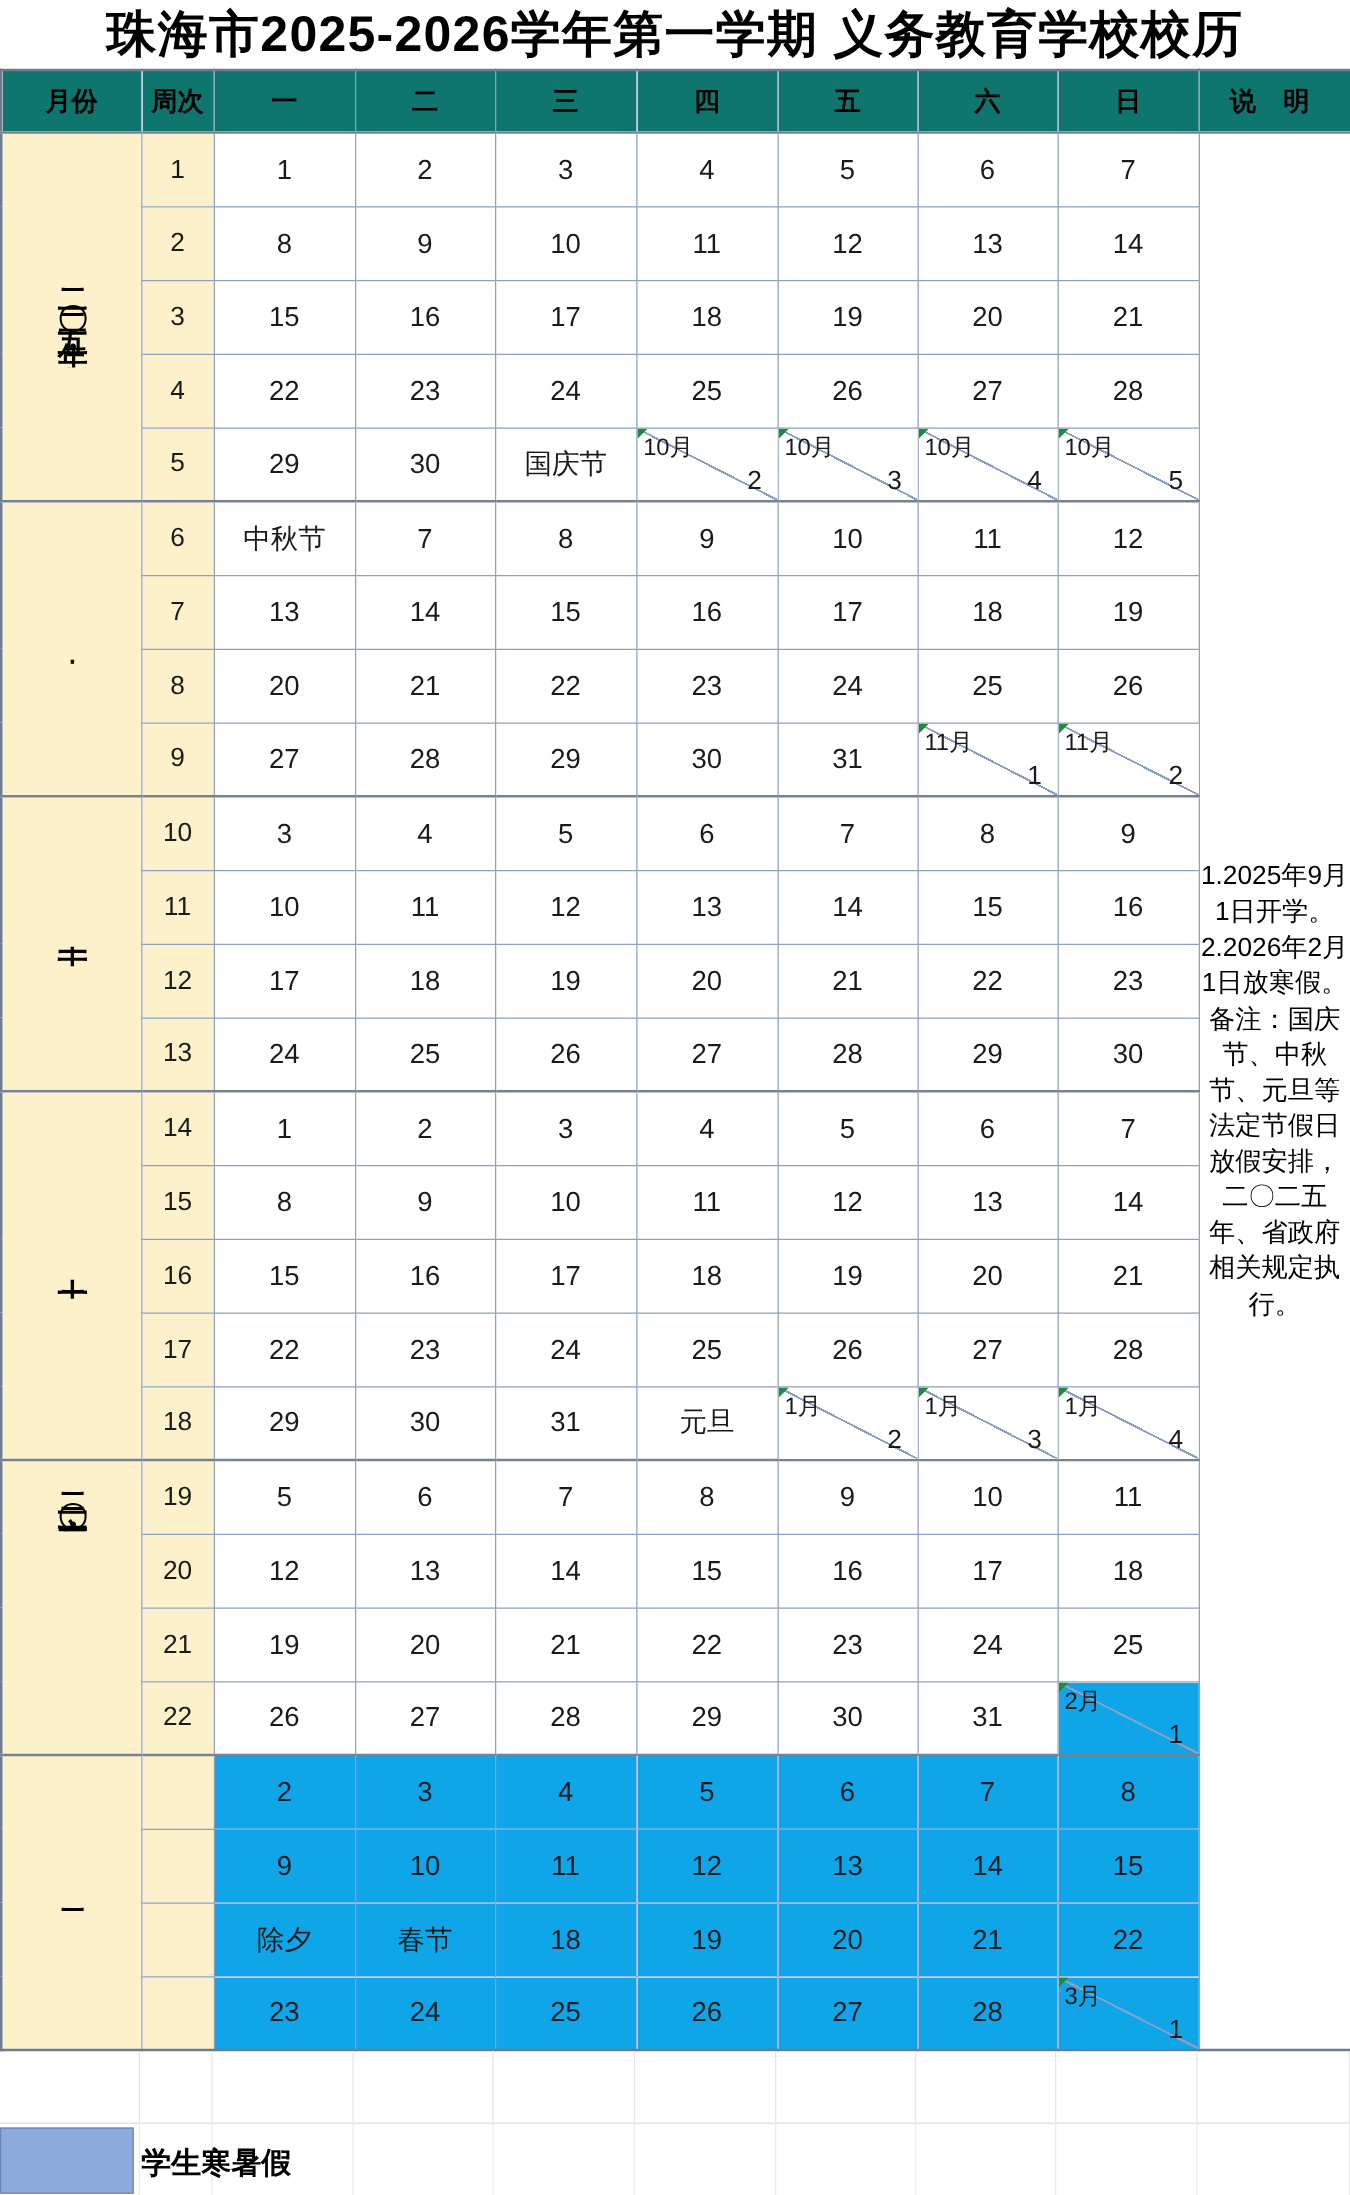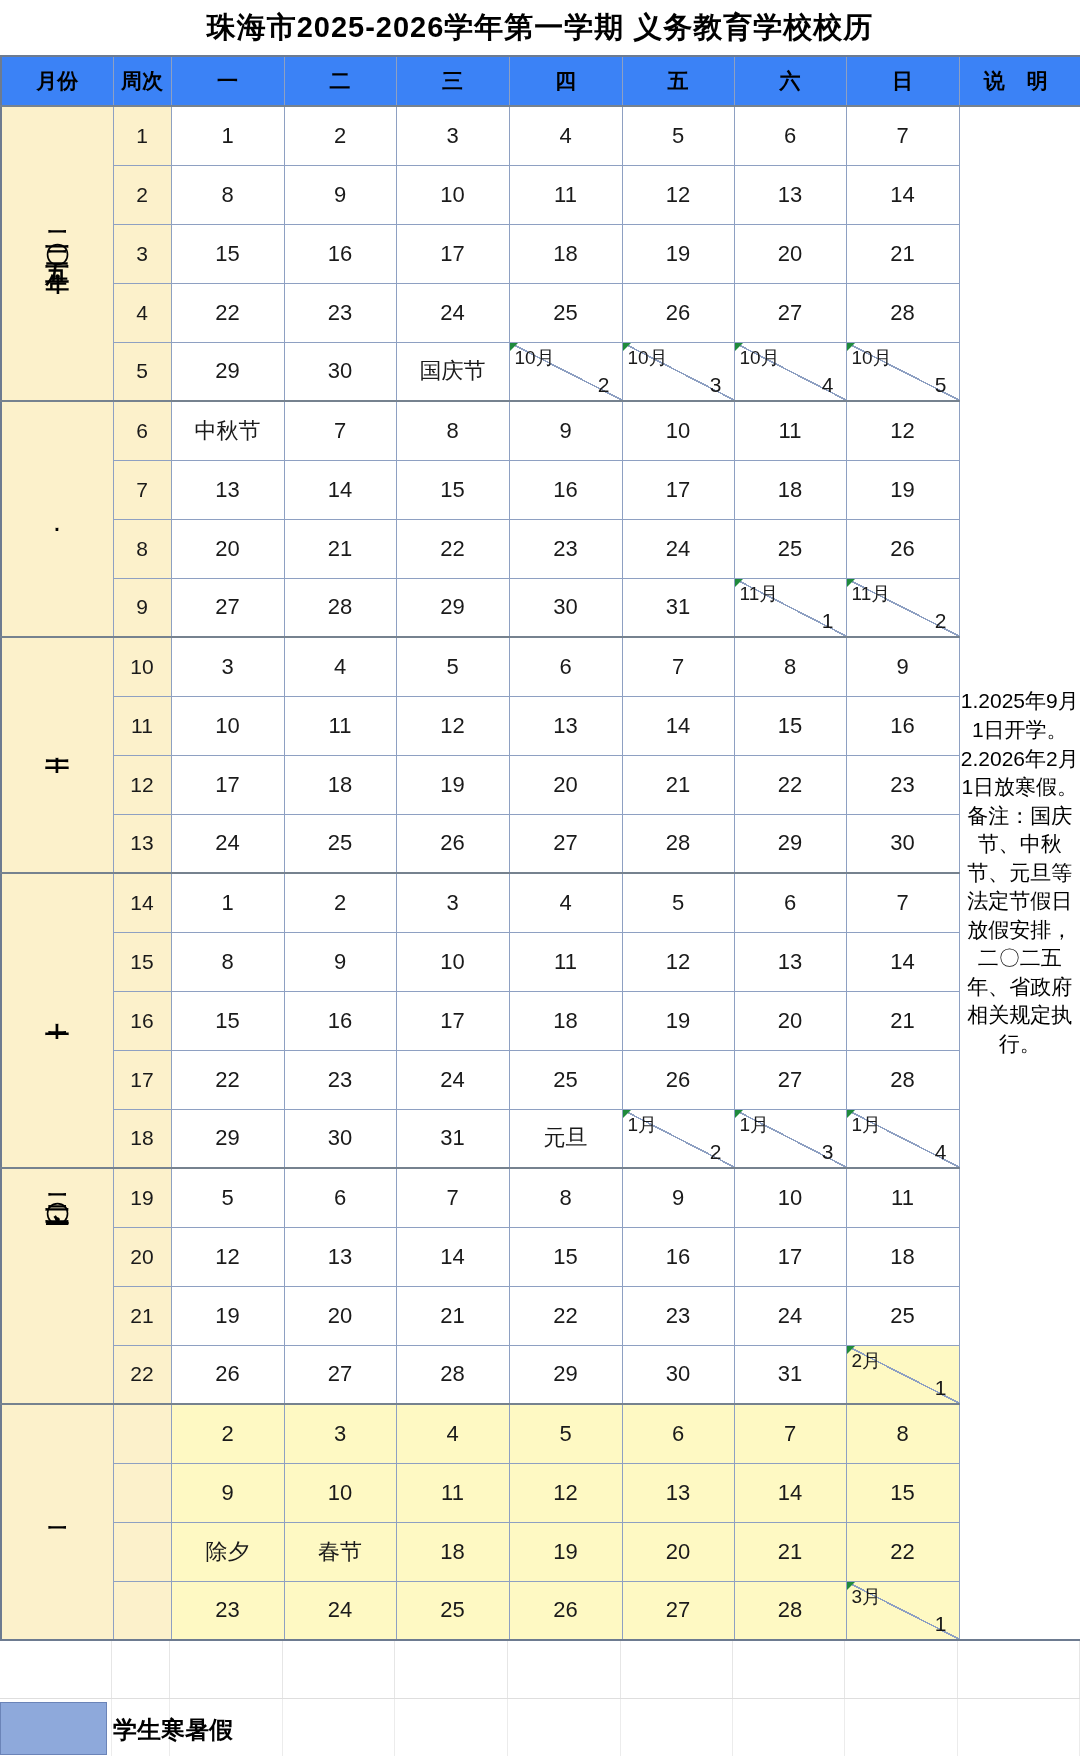--- a/index.html
+++ b/index.html
@@ -2,38 +2,38 @@
 <html><head>
 <meta charset="utf-8">
 <style>
   html,body{margin:0;padding:0;background:#ffffff;}
   .page{
     width:1080px;height:1756px;position:relative;overflow:hidden;
     font-family:"Liberation Sans","DejaVu Sans",sans-serif;color:#111;background:#fff;
   }
   .title{
     height:55px;display:flex;align-items:center;justify-content:center;
-    font-size:29px;font-weight:700;letter-spacing:1px;color:#000;
+    font-size:40px;font-weight:700;letter-spacing:1px;color:#000;
   }
   table.cal{
     border-collapse:collapse;table-layout:fixed;width:1080px;
     border:2px solid #6d7b90;
   }
   table.cal th, table.cal td{
     border:1px solid #8ea0c2;padding:0;text-align:center;vertical-align:middle;
     overflow:hidden;
   }
   thead tr{height:50px;}
   tbody tr{height:59px;}
-  th{background:#3b82f6;font-size:21px;font-weight:700;color:#000;}
+  th{background:#0f766e;font-size:21px;font-weight:700;color:#000;}
   th.notes-h{letter-spacing:8px;margin-top:36px;}
   td.y{background:#FCF1CB;}
   td.wk{font-size:21px;color:#1a1a1a;}
   td.day{font-size:22px;color:#1a1a1a;background:#fff;}
-  td.hol{background:#fef9c3;}
+  td.hol{background:#0ea5e9;}
   tr.sec-top td{border-top:2px solid #76828f;}
   td.mcell{
     background:#FCF1CB;border-left:1px solid #76828f;border-right:1px solid #8b8f96;
     vertical-align:middle;
   }
   td.mcell.vtop{vertical-align:top;}
   .mwrap{overflow:hidden;margin:0 auto;display:flex;justify-content:center;}
   .vlabel{
     writing-mode:vertical-rl;text-orientation:upright;
     font-weight:700;font-size:24px;line-height:1;color:#000;display:inline-block;

